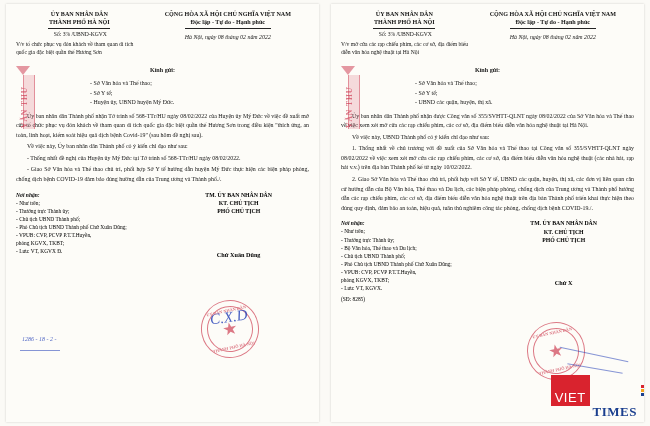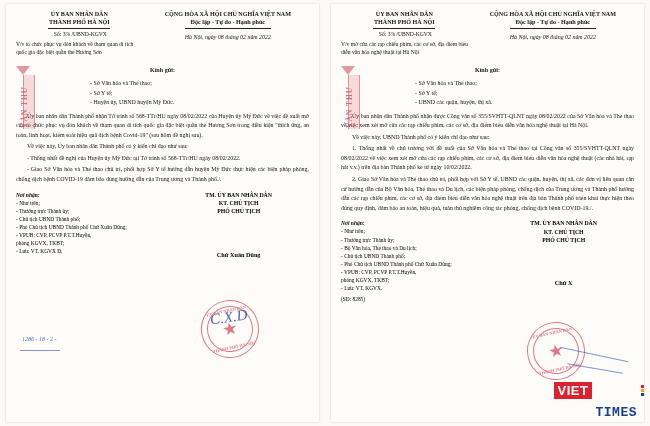--- a/index.html
+++ b/index.html
@@ -217,28 +217,28 @@
     right: 6px;
     bottom: 6px;
     display: flex;
     align-items: center;
     gap: 3px;
   }
   .vt-viet {
     background: #d9232e;
     color: #ffffff;
     font-family: "Liberation Sans", sans-serif;
-    font-weight: bold;
+    font-weight: normal;
     font-size: 13px;
     letter-spacing: 0.5px;
-    padding: 1px 4px 1px 4px;
+    padding: 15px 4px 1px 4px;
   }
   .vt-times {
     color: #1b3f8f;
-    font-family: Liberation Mono, monospace;
+    font-family: Liberation Serif, serif;
     font-weight: bold;
     font-size: 13px;
     letter-spacing: 0.5px;
     margin-top: 44px;
   }
   .vt-dots {
     display: flex;
     flex-direction: column;
     gap: 1px;
     margin-left: 1px;

